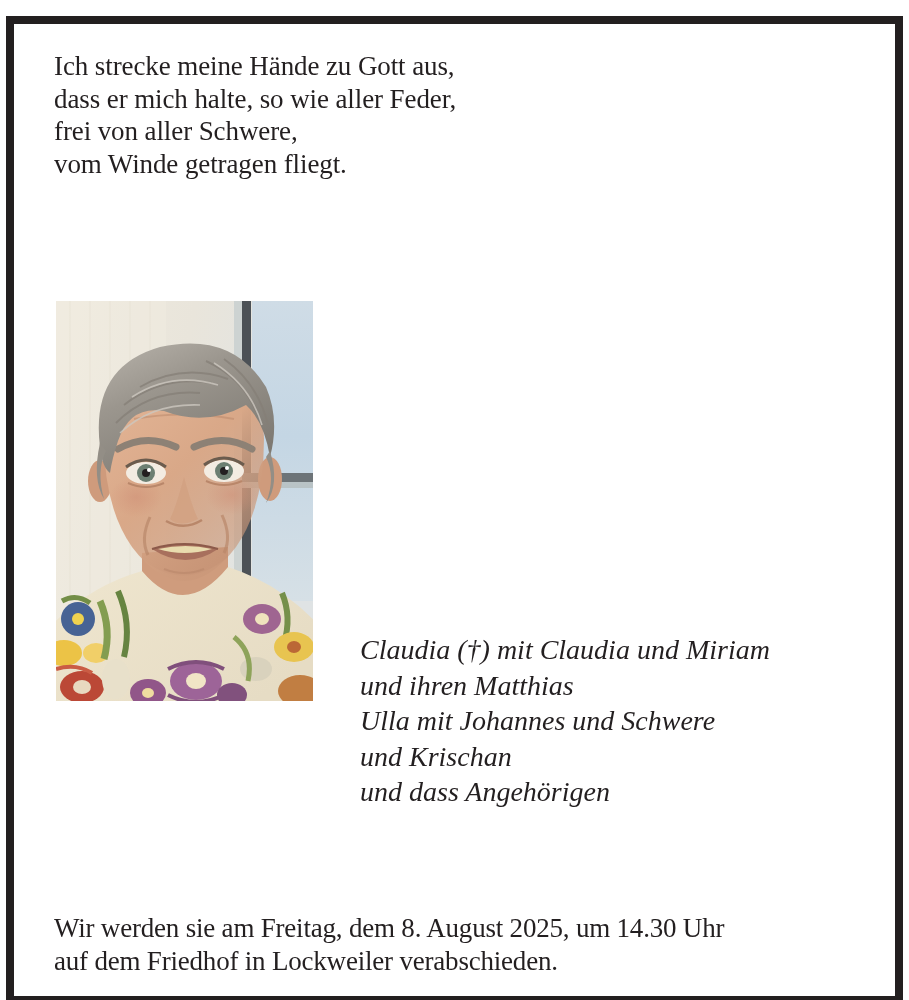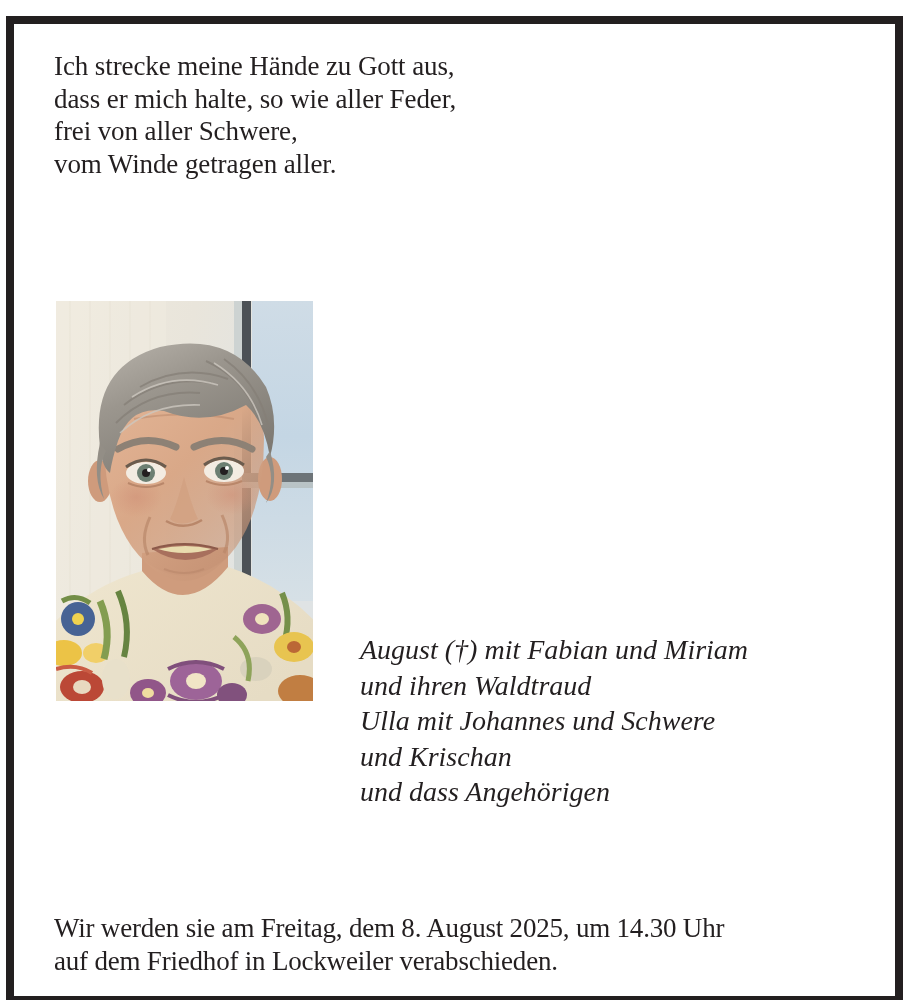--- a/index.html
+++ b/index.html
@@ -139,21 +139,21 @@
 </head>
 <body>
 
 <div class="notice-frame">
   <div class="notice-inner">
 
     <div class="poem">
       <div class="poem-line">Ich strecke meine Hände zu Gott aus,</div>
       <div class="poem-line">dass er mich halte, so wie aller Feder,</div>
       <div class="poem-line">frei von aller Schwere,</div>
-      <div class="poem-line">vom Winde getragen aller.</div>
+      <div class="poem-line">vom Winde getragen fliegt.</div>
     </div>
 
     <div class="portrait">
       <svg width="257" height="400" viewBox="0 0 257 400" xmlns="http://www.w3.org/2000/svg">
         <defs>
           <linearGradient id="wallG" x1="0" y1="0" x2="1" y2="0.3">
             <stop offset="0" stop-color="#efeade"></stop>
             <stop offset="0.5" stop-color="#e9e5db"></stop>
             <stop offset="1" stop-color="#dfe3e4"></stop>
           </linearGradient>
@@ -307,22 +307,22 @@
           </g>
 
           <path d="M44 142 Q36 178 48 198 Q40 170 50 150 Z" fill="#938e86"></path>
           <path d="M214 150 Q224 184 210 202 Q220 176 210 156 Z" fill="#938e86"></path>
         </g>
       </svg>
     </div>
 
 
     <div class="family">
-      <div class="family-line">August (†) mit Fabian und Miriam</div>
-      <div class="family-line">und ihren Waldtraud</div>
+      <div class="family-line">Claudia (†) mit Claudia und Miriam</div>
+      <div class="family-line">und ihren Matthias</div>
       <div class="family-line">Ulla mit Johannes und Schwere</div>
       <div class="family-line">und Krischan</div>
       <div class="family-line">und dass Angehörigen</div>
     </div>
 
     <div class="closing">
       <div class="closing-line">Wir werden sie am Freitag, dem 8. August 2025, um 14.30 Uhr</div>
       <div class="closing-line">auf dem Friedhof in Lockweiler verabschieden.</div>
     </div>
 

